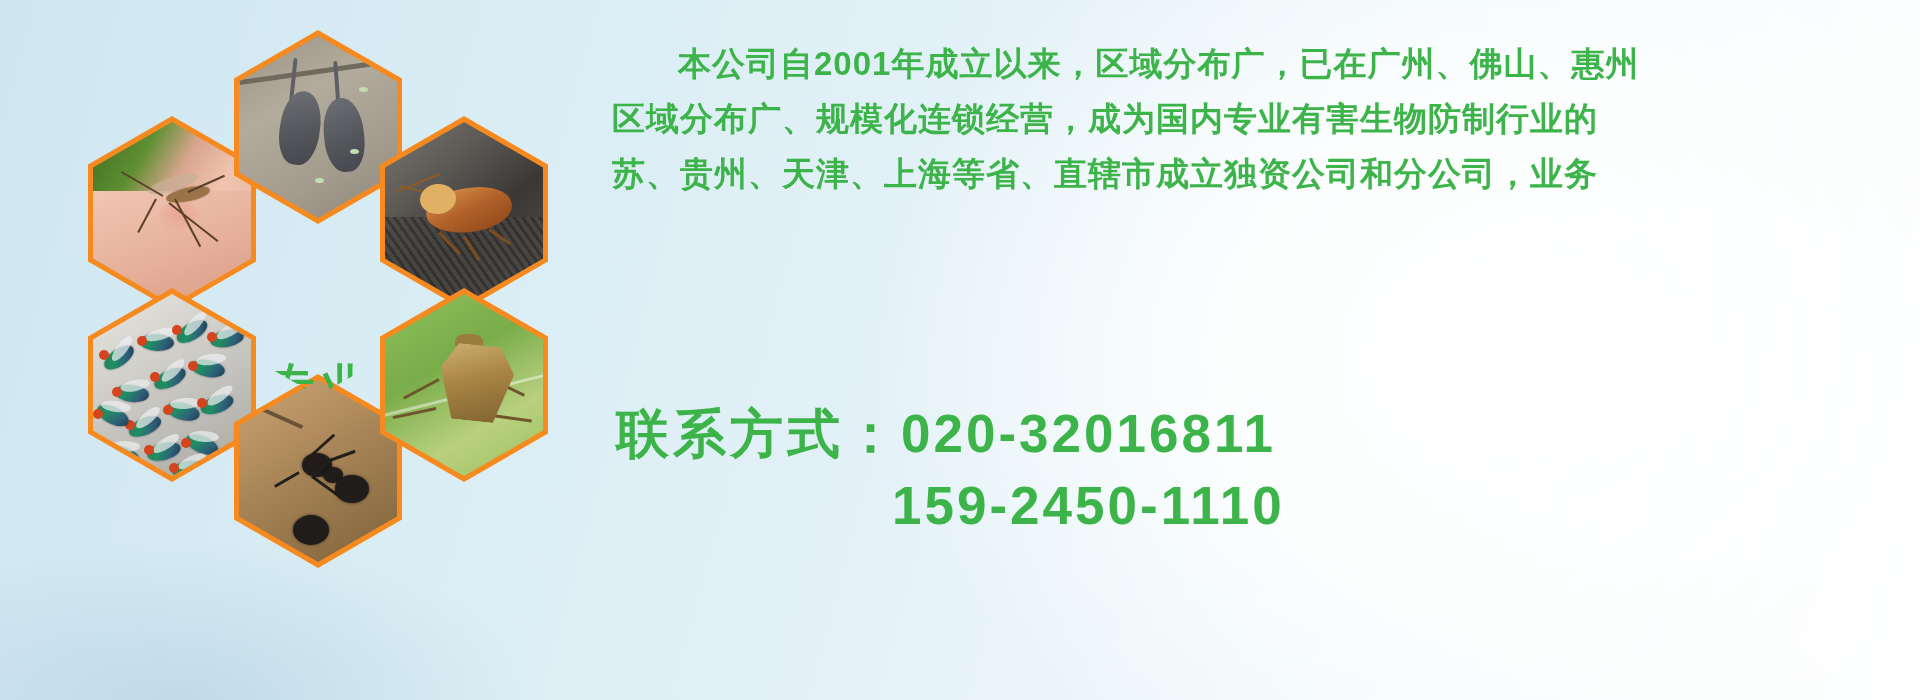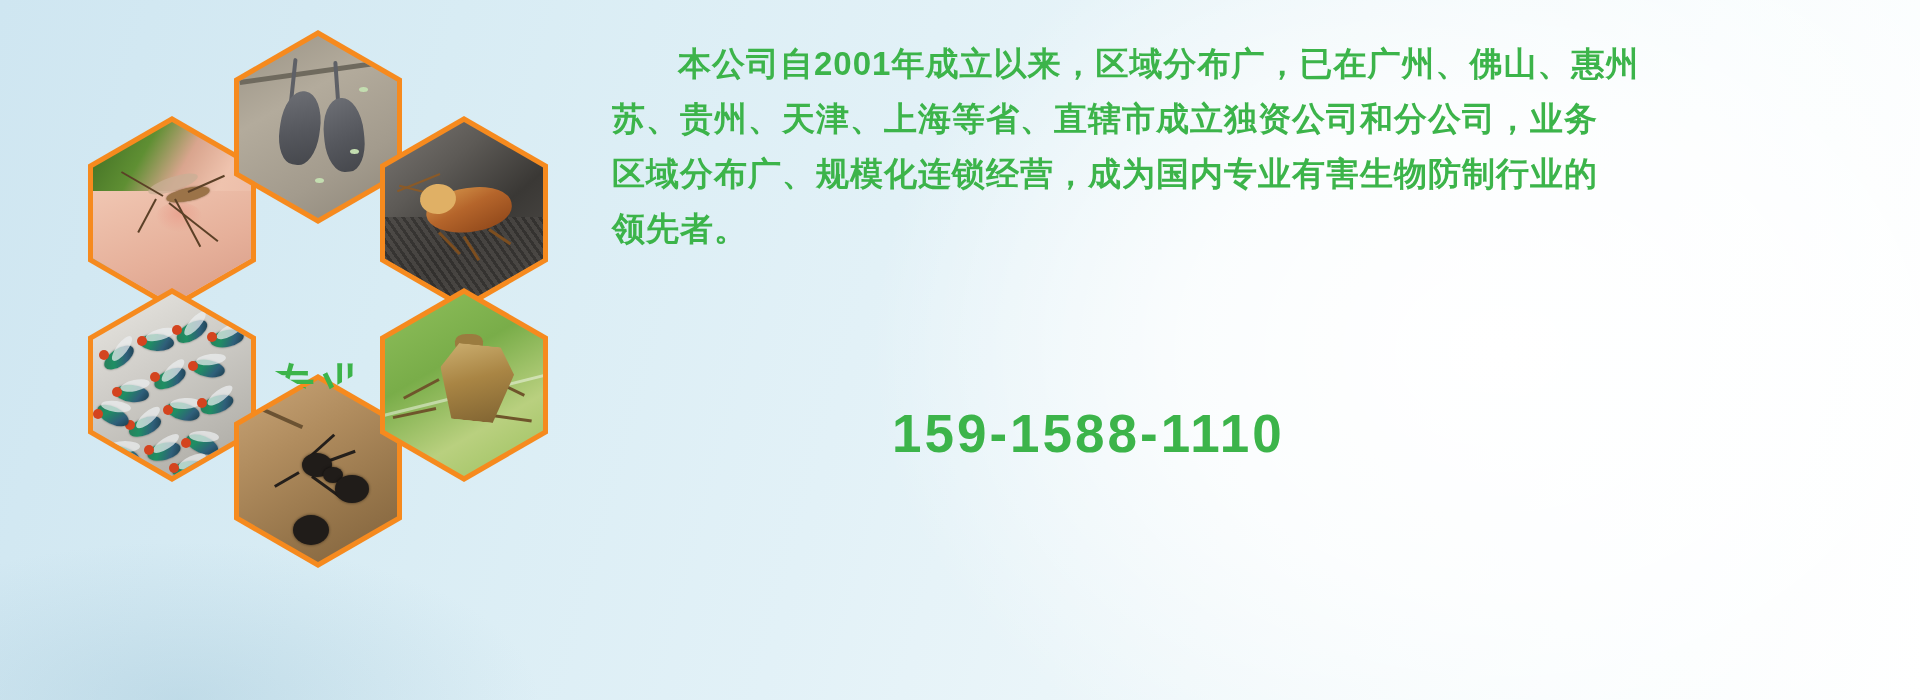--- a/index.html
+++ b/index.html
@@ -282,24 +282,26 @@
 
     <div class="hex h-center">
       <div class="inner">
         <div class="slogan-line">专业</div>
       </div>
     </div>
   </div>
 
   <div class="body-copy">
     <p class="indent">本公司自2001年成立以来，区域分布广，已在广州、佛山、惠州</p>
+    <p>区域分布广、规模化连锁经营，成为国内专业有害生物防制行业的</p>
     <p>苏、贵州、天津、上海等省、直辖市成立独资公司和分公司，业务</p>
-    <p>区域分布广、规模化连锁经营，成为国内专业有害生物防制行业的</p>
-    <p>领先者。</p>
   </div>
 
   <div class="contact">
+    <div class="row">
+      <span class="label">联系方式：</span><span class="num">020-32016811</span>
+    </div>
     <div class="row second">
-      <span class="num">159-1588-1110</span>
+      <span class="num">159-2450-1110</span>
     </div>
   </div>
 
 </div>
 
 </body></html>

